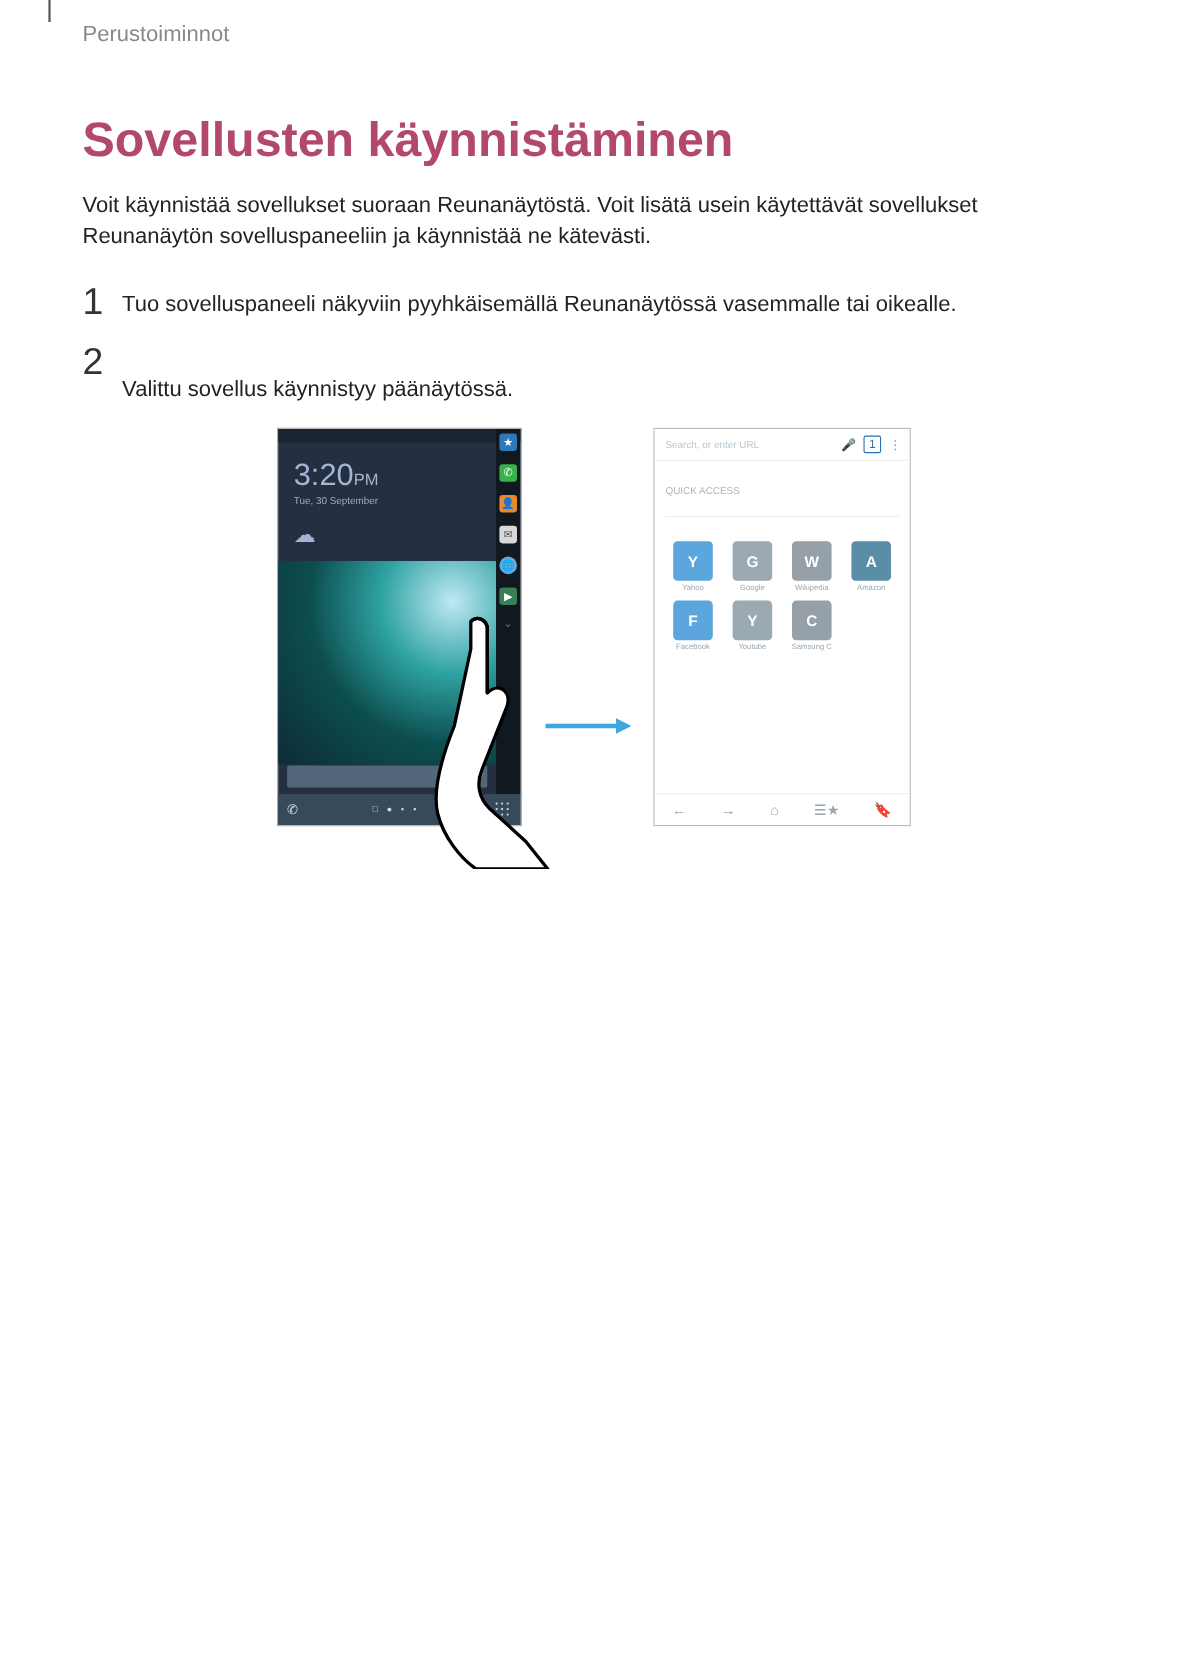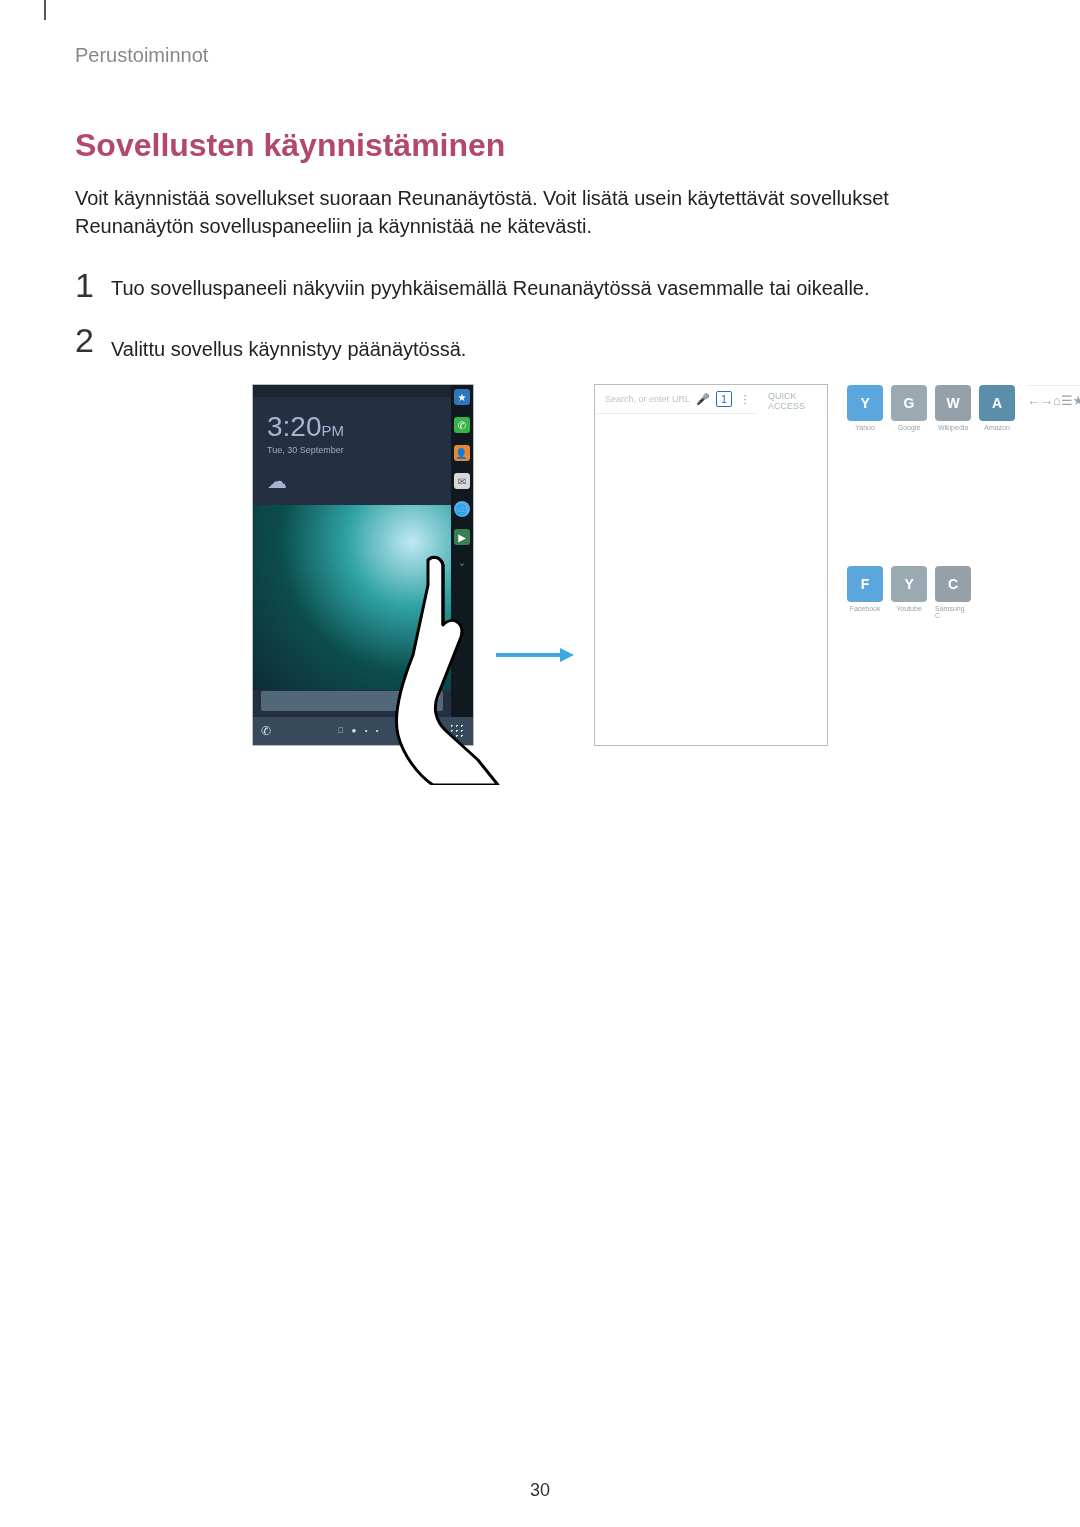--- a/index.html
+++ b/index.html
@@ -7,41 +7,41 @@
     padding: 0;
     font-family: Arial, Helvetica, sans-serif;
     background: #fff;
     color: #222;
     width: 1080px;
     height: 1527px;
     position: relative;
     box-sizing: border-box;
   }
   .page {
-    padding: 44px 75px 40px 75px;
+    padding: 20px 75px 40px 75px;
     position: relative;
     height: 100%;
     box-sizing: border-box;
   }
   .tab-mark {
     position: absolute;
     left: 44px;
     top: 0;
     width: 2px;
     height: 20px;
     background: #555;
   }
   .chapter-label {
     color: #888;
     font-size: 20px;
     margin-bottom: 60px;
   }
   h2.section-title {
     color: #b3486d;
-    font-size: 32px;
+    font-size: 44px;
     font-weight: bold;
     margin: 0 0 18px 0;
   }
   .intro {
     font-size: 20px;
     line-height: 1.4;
     margin-bottom: 28px;
   }
   .step {
     display: flex;
@@ -55,21 +55,21 @@
     flex: 0 0 36px;
     line-height: 1;
     font-weight: 500;
   }
   .step-body {
     font-size: 20px;
     line-height: 1.45;
     padding-top: 6px;
   }
   .step-body p {
-    margin: 6px 0 0 0;
+    margin: 22px 0 0 0;
   }
 
   .figure-area {
     display: flex;
     justify-content: center;
     align-items: flex-start;
     gap: 20px;
     margin-top: 20px;
   }
 
@@ -175,21 +175,22 @@
     color: #3ba8e0;
   }
 
   
   .phone-right {
     width: 232px;
     height: 360px;
     border: 1px solid #bbb;
     background: #fff;
     display: flex;
-    flex-direction: row;
+    flex-direction: column;
+    gap: 16px;
   }
   .pr-top {
     height: 28px;
     border-bottom: 1px solid #eee;
     display:flex; align-items:center; padding:0 6px; gap:6px;
   }
   .url {
     flex:1; height:16px;
     color:#b8c7d1; font-size:9px; line-height:16px;
     padding-left:4px;
@@ -345,14 +346,13 @@
         <span>←</span>
         <span>→</span>
         <span>⌂</span>
         <span>☰★</span>
         <span>🔖</span>
       </div>
     </div>
 
   </div>
 
-  <div class="page-number">30</div>
 </div>
 
 </body></html>

